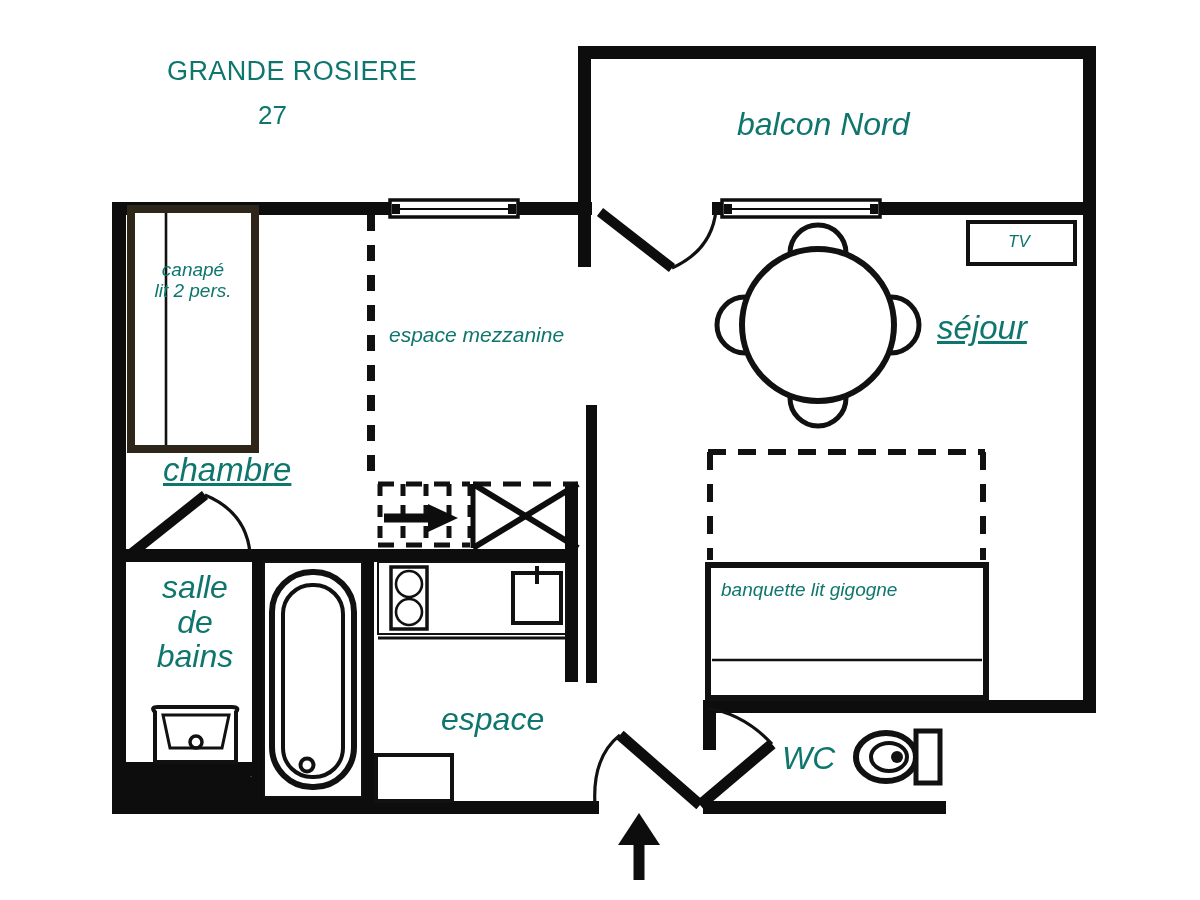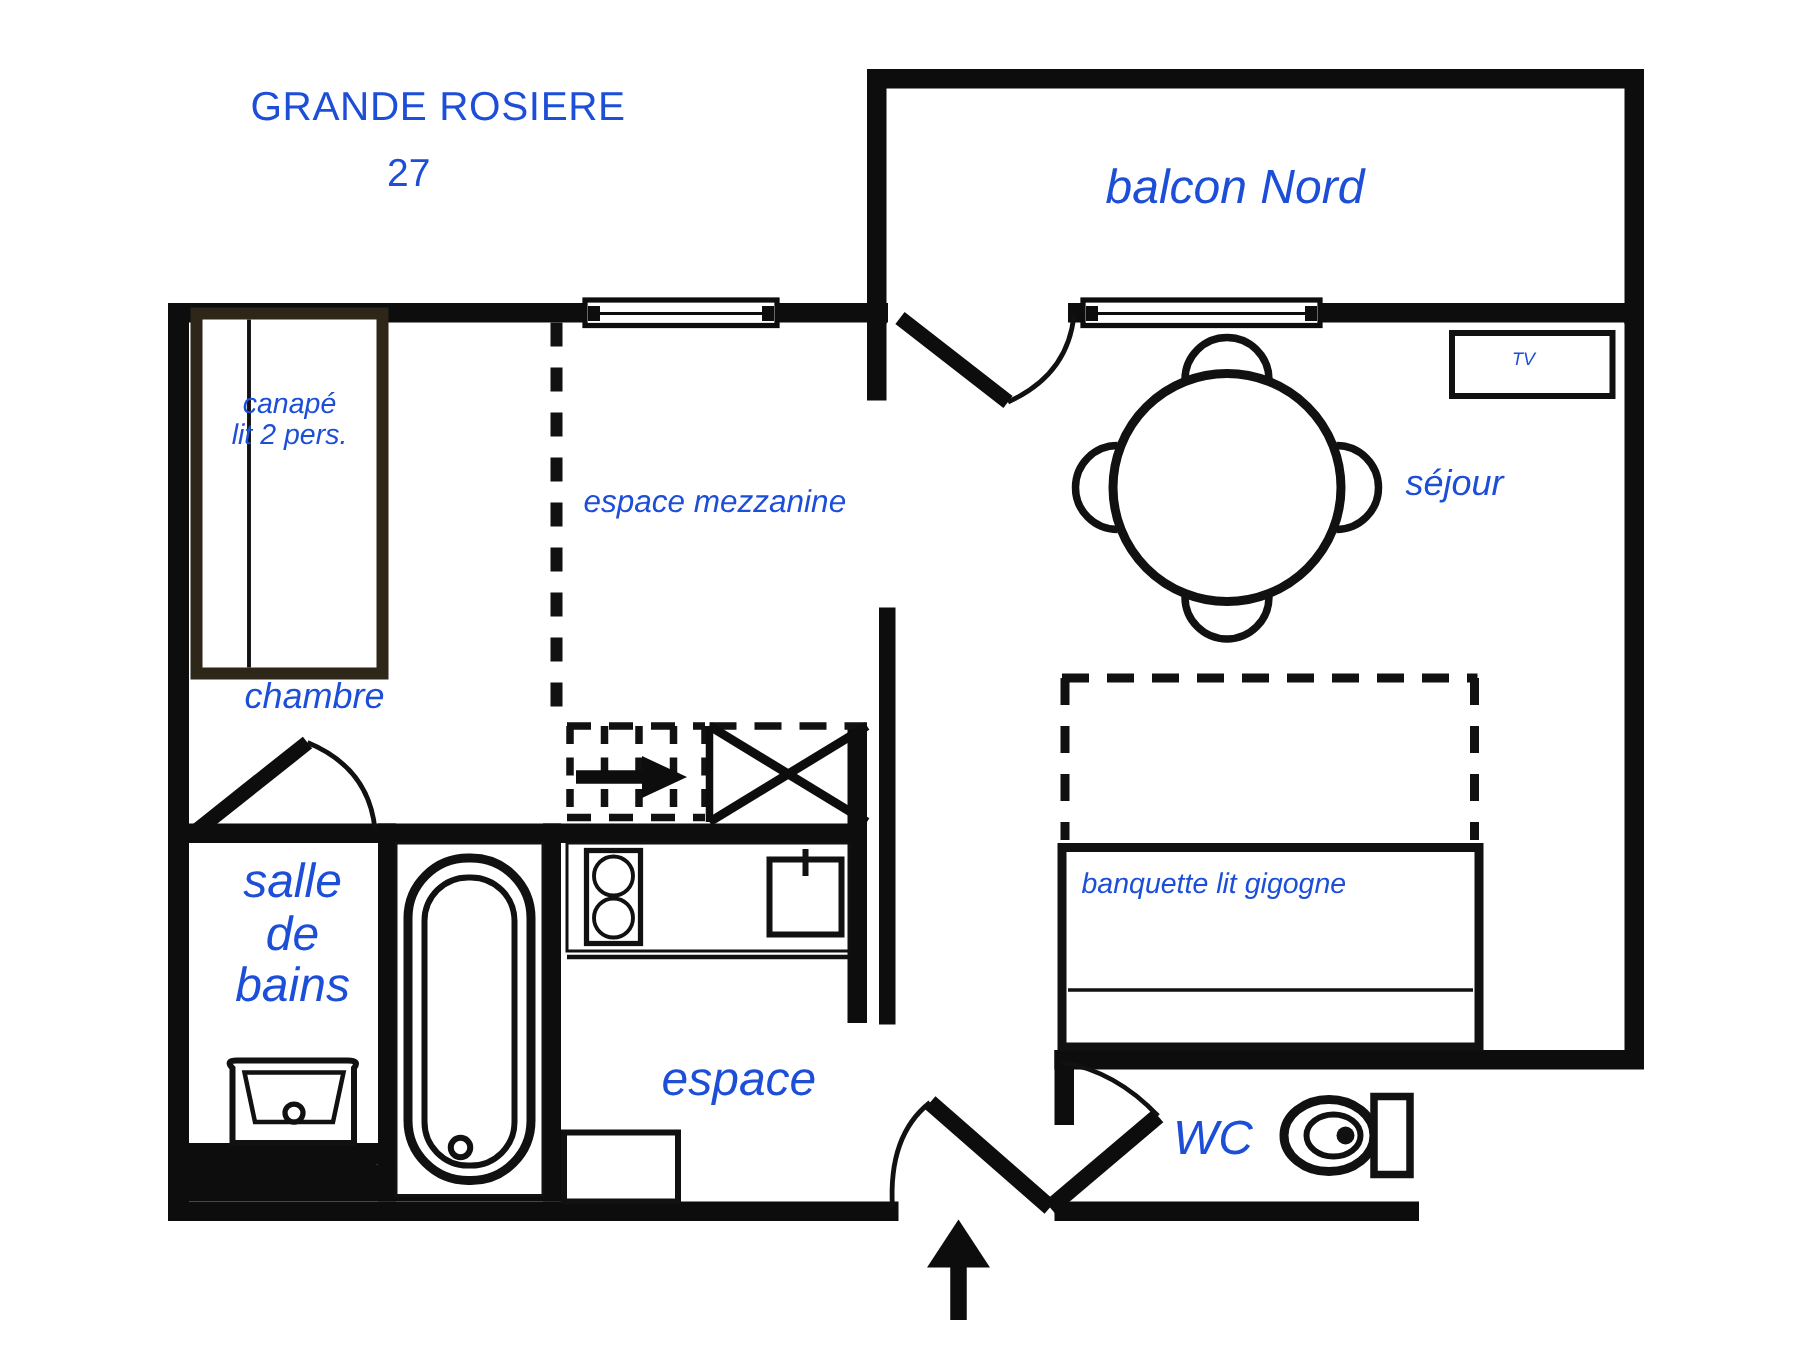--- a/index.html
+++ b/index.html
@@ -17,55 +17,56 @@
   }
   #plan-svg {
     position: absolute;
     left: 0;
     top: 0;
     width: 1200px;
     height: 900px;
   }
   .lbl {
     position: absolute;
-    color: #1d4ed8;
+    color: #0f766e;
     white-space: nowrap;
     font-family: "Liberation Sans", sans-serif;
     line-height: 1.08;
   }
   .lbl-title {
     font-size: 27px;
     letter-spacing: 0.4px;
     font-style: normal;
     font-weight: 400;
   }
   .lbl-number {
     font-size: 26px;
     font-style: normal;
   }
   .lbl-room-big {
-    font-size: 24px;
+    font-size: 33px;
     font-style: italic;
     font-weight: 400;
+    text-decoration: underline;
   }
   .lbl-room-med {
     font-size: 32px;
     font-style: italic;
   }
   .lbl-room-sm {
     font-size: 21px;
     font-style: italic;
     text-align: center;
   }
   .lbl-furn {
     font-size: 19px;
     font-style: italic;
   }
   .lbl-tv {
-    font-size: 12px;
+    font-size: 17px;
     font-style: italic;
   }
   .multiline {
     white-space: pre;
     text-align: center;
   }
 </style>
 </head>
 <body>
 

